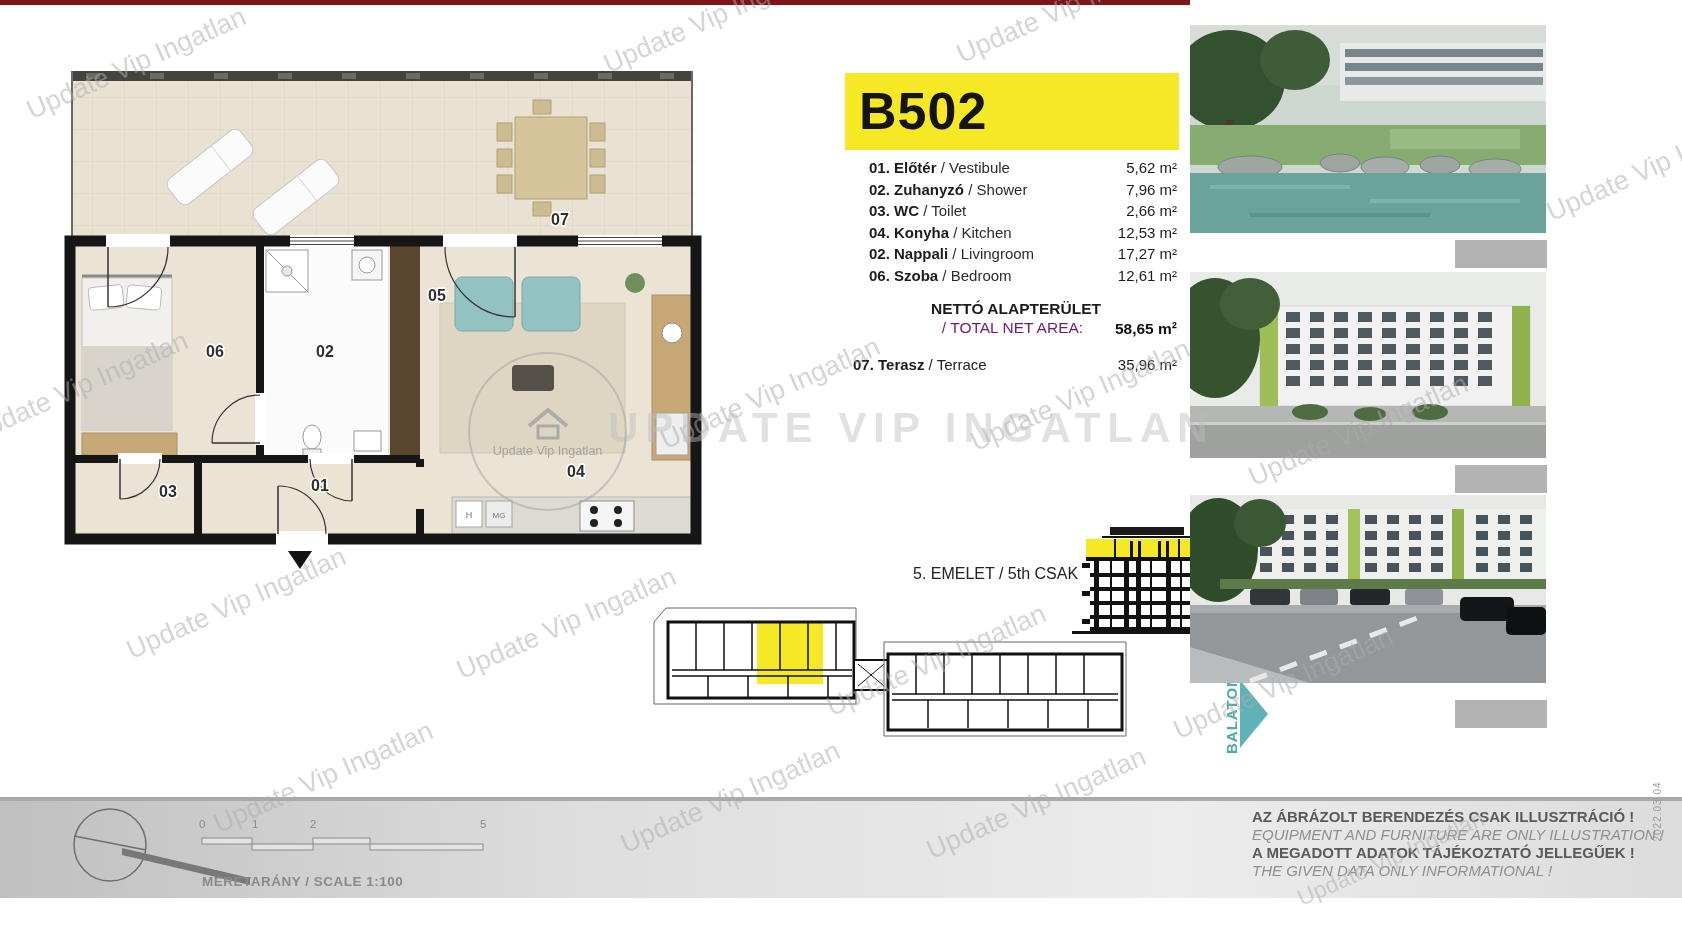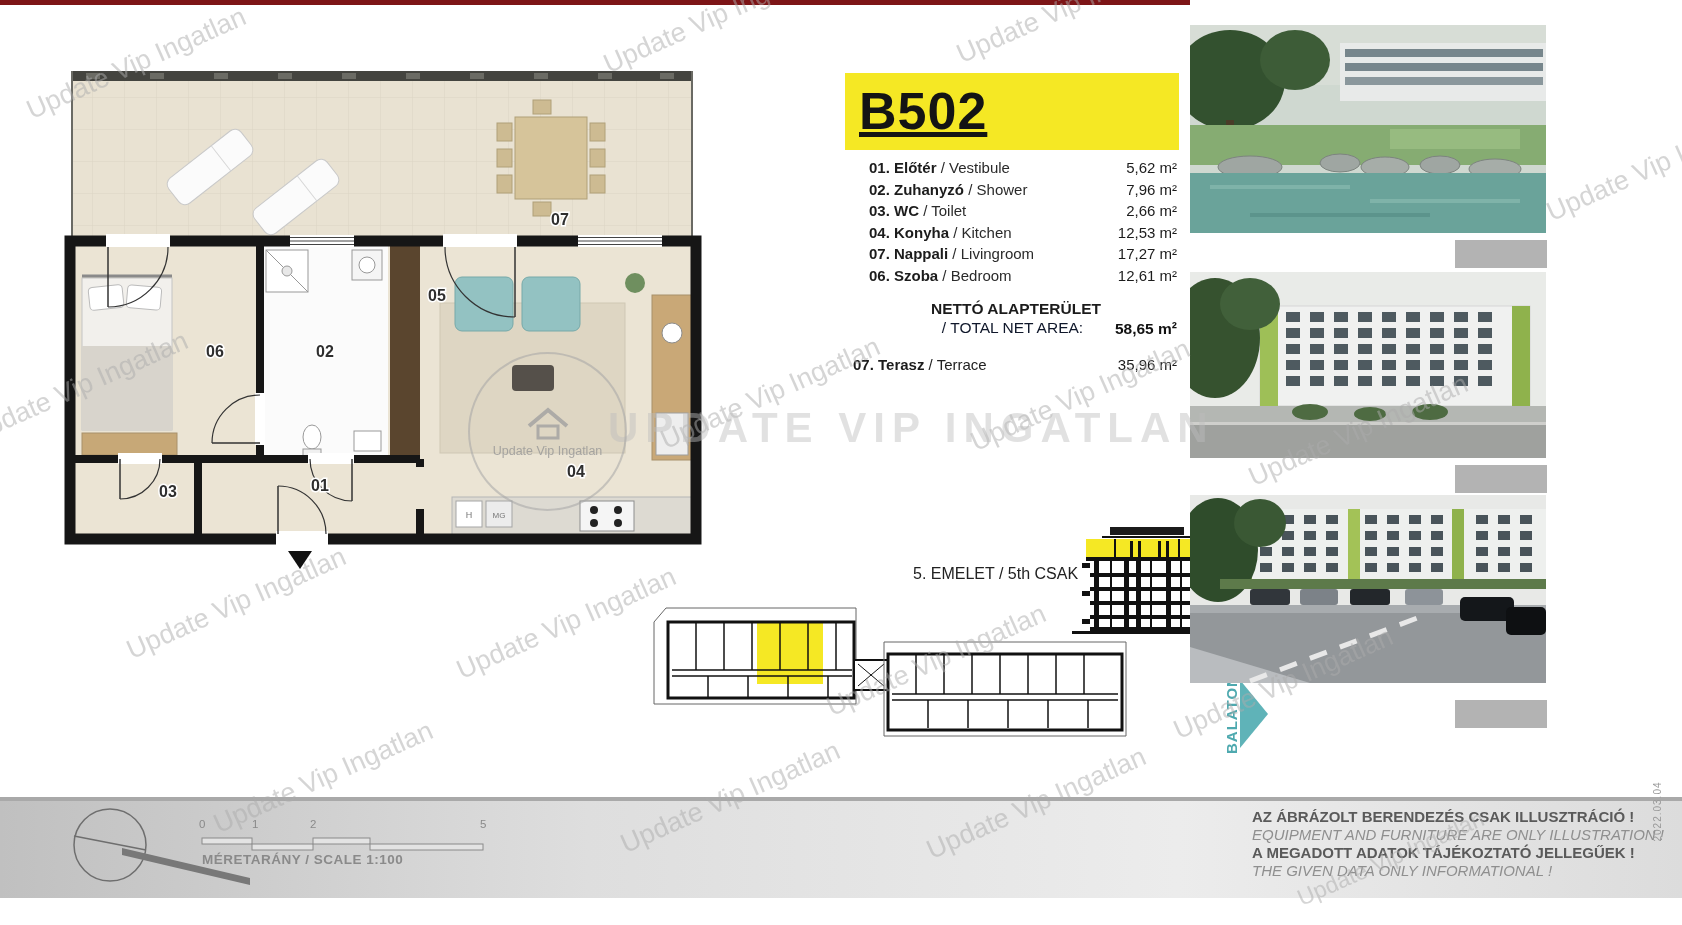--- a/index.html
+++ b/index.html
@@ -17,29 +17,29 @@
   #wm-center{position:absolute;left:608px;top:404px;font-size:42px;font-weight:bold;
       letter-spacing:7px;color:rgba(188,188,188,0.45);white-space:nowrap;pointer-events:none;}
   #wm-logo{position:absolute;left:468px;top:352px;width:155px;height:155px;border-radius:50%;
       border:2px solid rgba(165,165,165,0.55);display:flex;flex-direction:column;align-items:center;
       justify-content:center;pointer-events:none;}
   #wm-logo .logo-text{font-size:12.5px;color:rgba(150,150,150,0.8);margin-top:4px;}
 
   
   #info{left:845px;top:73px;width:334px;}
   #unit-header{position:relative;width:334px;height:77px;background:#f5e824;}
-  #unit-id{position:absolute;left:14px;top:8px;font-size:52px;font-weight:bold;color:#141414;letter-spacing:1px;text-decoration:underline;}
+  #unit-id{position:absolute;left:14px;top:8px;font-size:52px;font-weight:bold;color:#141414;letter-spacing:1px;}
   .room-row{position:relative;height:21.5px;font-size:15px;line-height:21.5px;}
   .room-row .hu{font-weight:bold;margin-left:24px;color:#1c1c1c;}
   .room-row .en{color:#2a2a2a;}
   .room-row .val{position:absolute;right:2px;top:0;color:#1c1c1c;}
   #room-list{position:relative;margin-top:7px;}
   #netarea{position:relative;margin-top:14px;font-size:15.5px;text-align:center;}
   #netarea .l1{font-weight:bold;margin-left:8px;color:#1b1b1b;}
-  #netarea .l2{margin-left:1px;color:#0f172a;line-height:20px;}
+  #netarea .l2{margin-left:1px;color:#701a75;line-height:20px;}
   #netarea .val{position:absolute;right:2px;top:20px;font-weight:bold;color:#111;}
   #terrace-row{position:relative;margin-top:18px;font-size:15px;}
   #terrace-row .hu{font-weight:bold;margin-left:8px;color:#1c1c1c;}
   #terrace-row .val{position:absolute;right:2px;top:0;color:#1c1c1c;}
 
   
   #floor-label{left:913px;top:565px;font-size:16px;color:#222;}
   #floor-label b{font-weight:normal;}
 
   
@@ -51,21 +51,21 @@
   
   .photo{position:absolute;left:1190px;width:356px;overflow:hidden;background:#ccc;}
   .photo svg{display:block;width:100%;height:100%;}
   .graybar{position:absolute;left:1455px;width:92px;height:28px;background:#b3b3b3;}
 
   
   #band{left:0;top:797px;width:1682px;height:101px;
         background:linear-gradient(90deg,#c0c0c0 0%,#dedede 35%,#ececec 70%,#dcdcdc 100%);
         border-top:4px solid #a9a9a9;box-sizing:border-box;}
   #scale-ticks span{position:absolute;top:0;font-size:11.5px;color:#8a8a8a;}
-  #scale-label{left:202px;top:852px;font-size:13.5px;font-weight:bold;color:#8a8a8a;letter-spacing:0.5px;}
+  #scale-label{left:202px;top:874px;font-size:13.5px;font-weight:bold;color:#8a8a8a;letter-spacing:0.5px;}
   #disclaimer{left:1252px;top:808px;font-size:15px;line-height:18px;}
   #disclaimer .b{font-weight:bold;color:#5a5a5a;}
   #disclaimer .i{font-style:italic;color:#8f8f8f;}
   #date-stamp{left:1612px;top:806px;width:90px;text-align:center;transform:rotate(-90deg);
       font-size:10px;color:#9a9a9a;letter-spacing:1px;}
 </style>
 </head>
 <body>
 
 <div id="page">
@@ -246,21 +246,21 @@
       </div>
       <div class="room-row">
         <span class="hu">03. WC</span><span class="en"> / Toilet</span>
         <span class="val">2,66 m²</span>
       </div>
       <div class="room-row">
         <span class="hu">04. Konyha</span><span class="en"> / Kitchen</span>
         <span class="val">12,53 m²</span>
       </div>
       <div class="room-row">
-        <span class="hu">07. Nappali</span><span class="en"> / Livingroom</span>
+        <span class="hu">02. Nappali</span><span class="en"> / Livingroom</span>
         <span class="val">17,27 m²</span>
       </div>
       <div class="room-row">
         <span class="hu">06. Szoba</span><span class="en"> / Bedroom</span>
         <span class="val">12,61 m²</span>
       </div>
     </div>
     <div id="netarea">
       <div class="l1">NETTÓ ALAPTERÜLET</div>
       <div class="l2">/ TOTAL NET AREA:</div>

